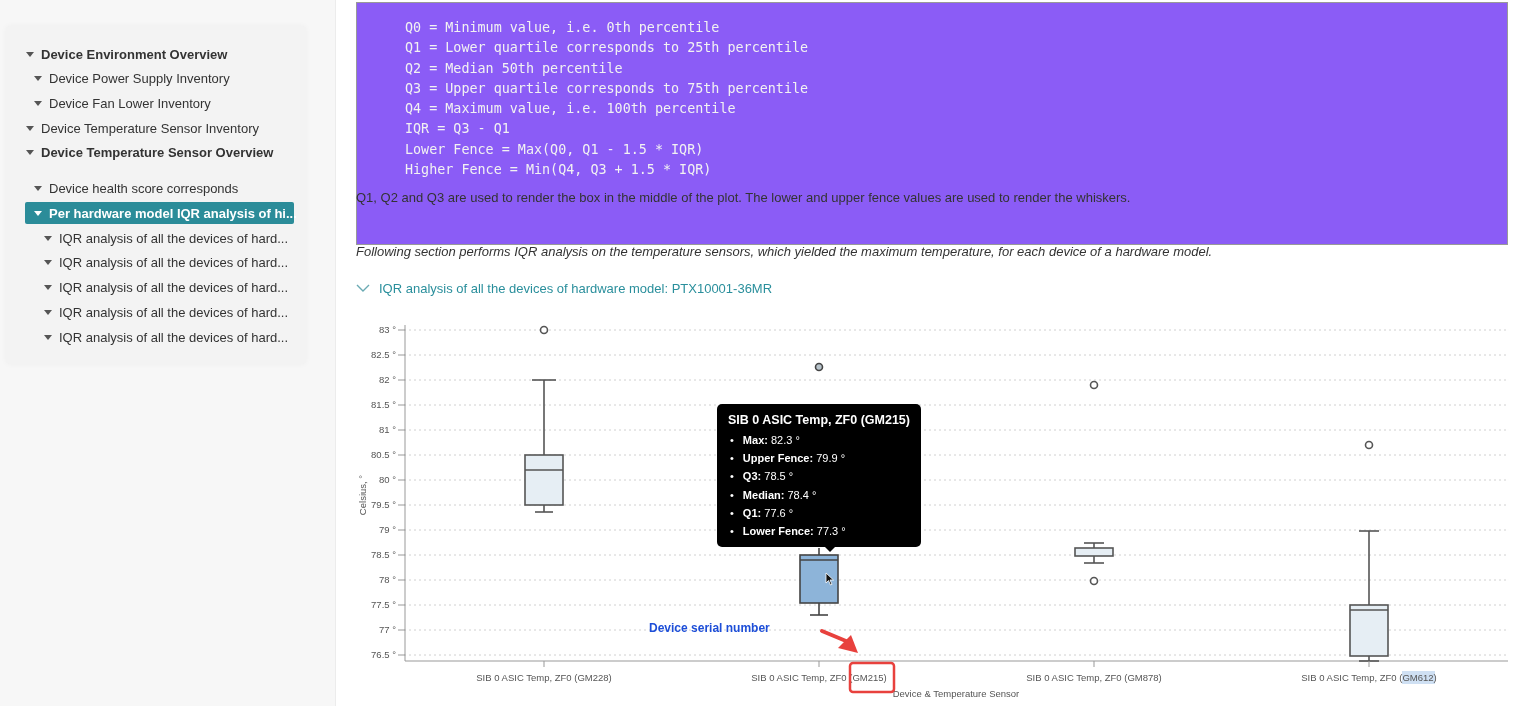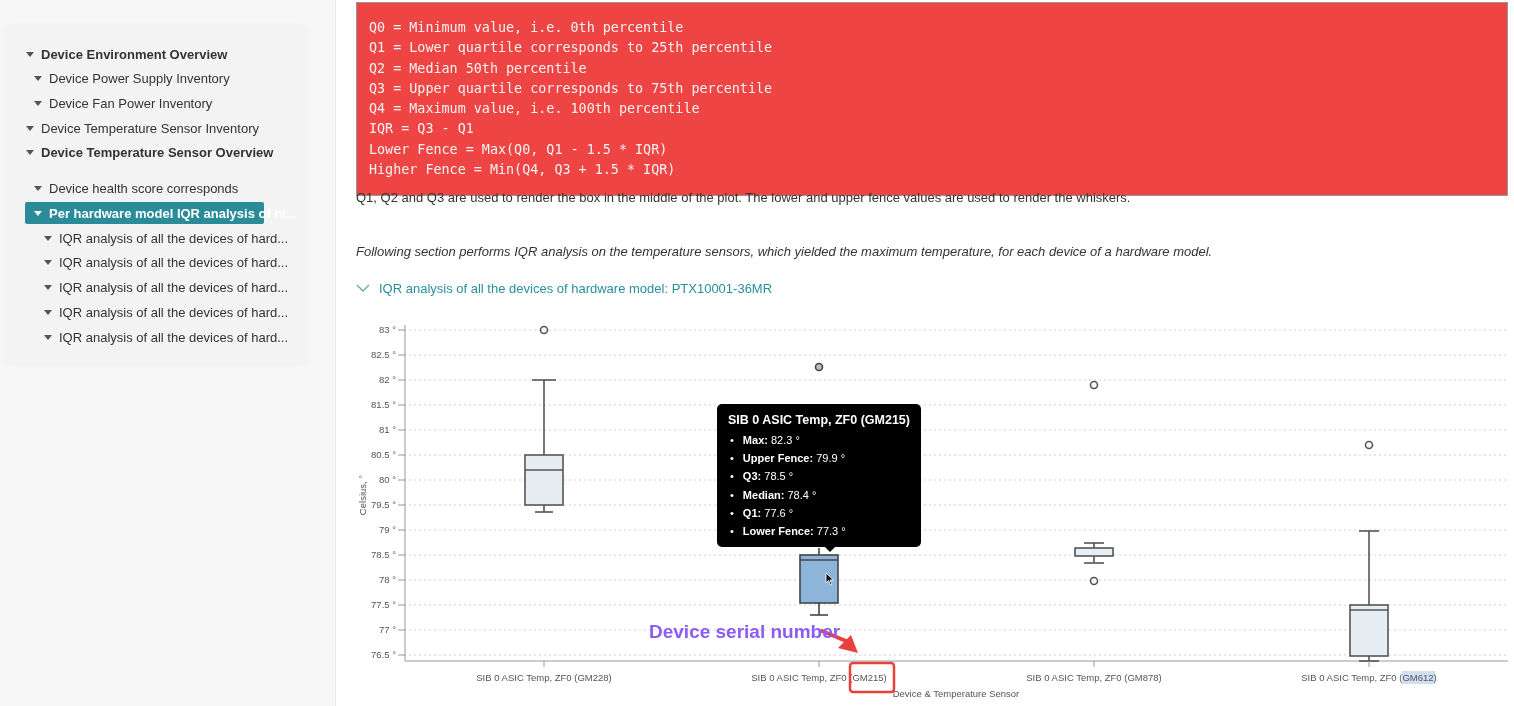--- a/index.html
+++ b/index.html
@@ -9,30 +9,30 @@
   
   .sidebar-bg { position: absolute; left: 0; top: 0; width: 336px; height: 706px; background: #f7f7f7; border-right: 1px solid #ececec; }
   .toc { position: absolute; left: 6px; top: 26px; width: 300px; height: 338px; background: #f3f3f3; border-radius: 4px; box-shadow: 0 0 6px rgba(0,0,0,0.04); }
   .toc-item { position: absolute; height: 22px; display: flex; align-items: center; font-size: 13px; color: #333; white-space: nowrap; cursor: pointer; }
   .toc-item .caret { display: inline-block; width: 0; height: 0; border-left: 4px solid transparent; border-right: 4px solid transparent; border-top: 5px solid #555; margin-right: 7px; }
   .toc-item.h { font-weight: bold; }
   .toc-item.active { background: #2b8c99; color: #fff; font-weight: bold; border-radius: 2px; padding-right: 10px; }
   .toc-item.active .caret { border-top-color: #fff; }
 
   
-  .codeblock { position: absolute; left: 356px; top: 2px; width: 1152px; height: 194px; background: #ef4444; border: 1px solid #999; }
+  .codeblock { position: absolute; left: 356px; top: 2px; width: 1152px; height: 243px; background: #8b5cf6; border: 1px solid #999; padding-left: 36px; }
   .codeblock pre { font-family: "DejaVu Sans Mono", monospace; font-size: 13.4px; line-height: 20.3px; color: #f2f2f2; padding: 15px 0 0 12px; }
 
   .para { position: absolute; left: 356px; font-size: 13px; color: #333; white-space: nowrap; }
   .section-head { position: absolute; left: 356px; top: 281px; display: flex; align-items: center; color: #2a8f9c; font-size: 13px; cursor: pointer; }
   .section-head svg { margin-right: 9px; }
 
   
   .chart { position: absolute; left: 340px; top: 310px; width: 1174px; height: 396px; }
-  .annot-text { position: absolute; left: 649px; top: 621px; font-size: 19px; font-weight: bold; color: #8b5cf6; }
+  .annot-text { position: absolute; left: 649px; top: 621px; font-size: 12px; font-weight: bold; color: #1d4ed8; }
   .tooltip { position: absolute; left: 717px; top: 404px; width: 204px; height: 143px; background: #000; border-radius: 5px; color: #fff; padding: 9px 0 0 11px; }
   .tooltip .tt-title { font-size: 12.5px; font-weight: bold; margin-bottom: 4px; }
   .tooltip ul { list-style: none; }
   .tooltip li { font-size: 11px; line-height: 18.2px; }
   .tooltip li::before { content: "\2022"; margin-right: 9px; margin-left: 2px; }
   .tooltip li b { font-weight: bold; }
   .tooltip-arrow { position: absolute; left: 825px; top: 547px; width: 0; height: 0; border-left: 5px solid transparent; border-right: 5px solid transparent; border-top: 5px solid #000; }
 </style>
 </head>
 <body>
@@ -43,35 +43,35 @@
 <div class="toc-item h" style="left:26px;top:43px;justify-content:flex-end;">
   <span class="caret"></span>
   <span>Device Environment Overview</span>
 </div>
 <div class="toc-item" style="left:34px;top:67px;text-align:center;">
   <span class="caret"></span>
   <span>Device Power Supply Inventory</span>
 </div>
 <div class="toc-item" style="left:34px;top:92px;">
   <span class="caret"></span>
-  <span>Device Fan Power Inventory</span>
+  <span>Device Fan Lower Inventory</span>
 </div>
 <div class="toc-item" style="left:26px;top:117px;">
   <span class="caret"></span>
   <span>Device Temperature Sensor Inventory</span>
 </div>
 <div class="toc-item h" style="left:26px;top:141px;">
   <span class="caret"></span>
   <span>Device Temperature Sensor Overview</span>
 </div>
 <div class="toc-item" style="left:34px;top:177px;">
   <span class="caret"></span>
   <span>Device health score corresponds</span>
 </div>
-<div class="toc-item active" style="left:25px;top:202px;width:239px;padding-left:9px;">
+<div class="toc-item active" style="left:25px;top:202px;width:269px;padding-left:9px;">
   <span class="caret"></span>
   <span>Per hardware model IQR analysis of hi...</span>
 </div>
 <div class="toc-item" style="left:44px;top:227px;">
   <span class="caret"></span>
   <span>IQR analysis of all the devices of hard...</span>
 </div>
 <div class="toc-item" style="left:44px;top:251px;">
   <span class="caret"></span>
   <span>IQR analysis of all the devices of hard...</span>

